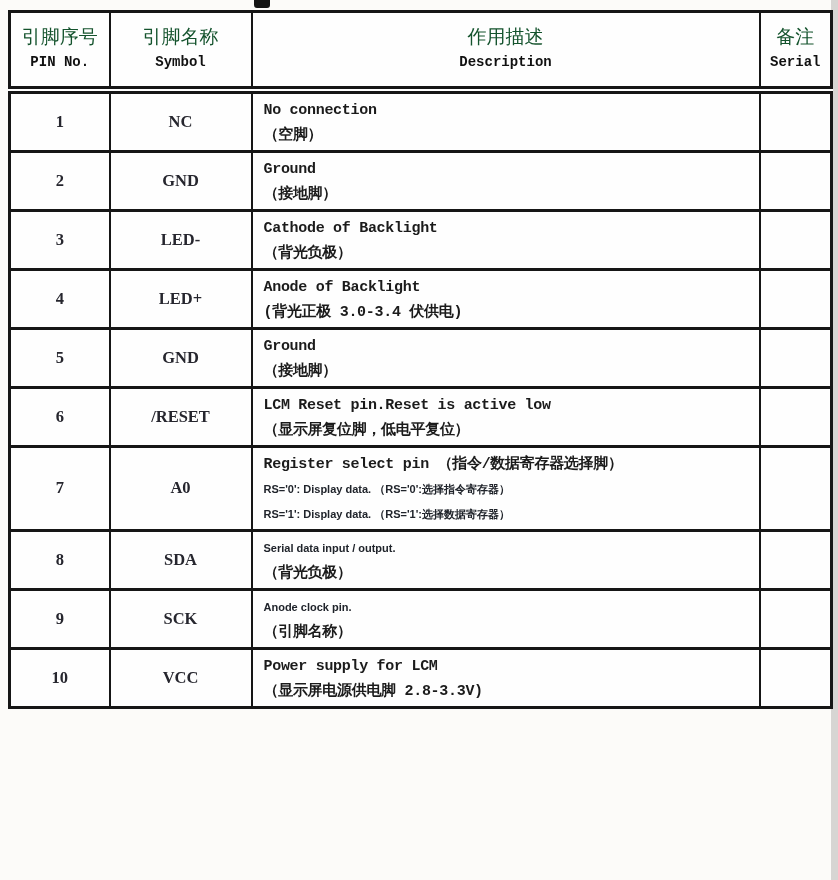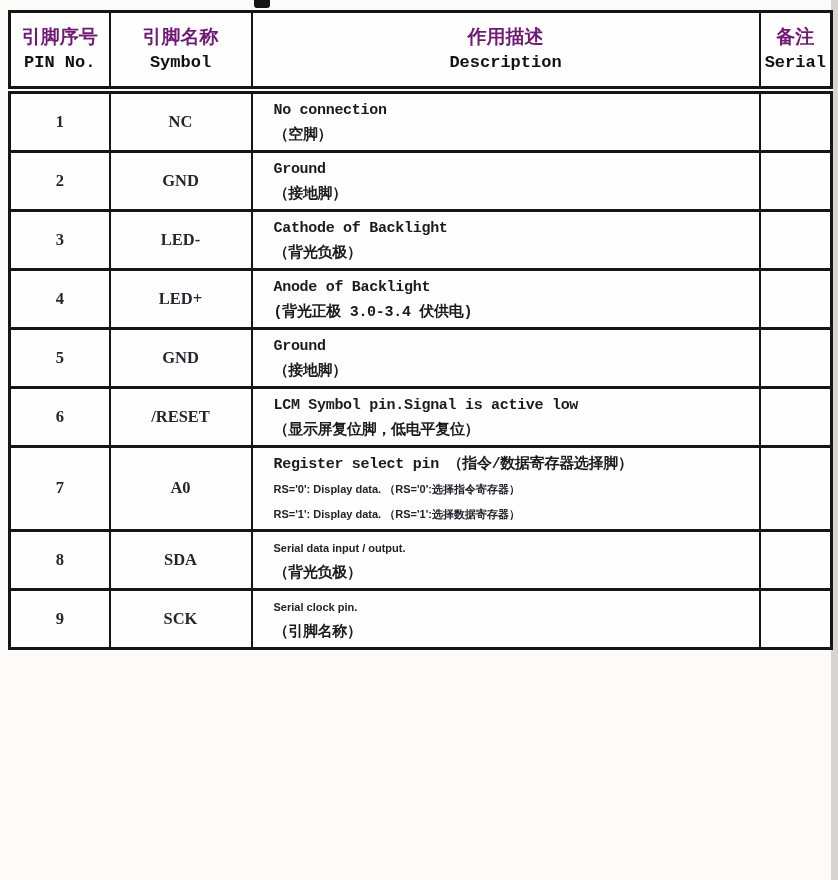--- a/index.html
+++ b/index.html
@@ -41,45 +41,45 @@
     border-right: 2px solid #161616;
     border-bottom: 8px double #161616;
     height: 78px;
     text-align: center;
     vertical-align: middle;
     padding: 2px 0;
     background: #fefefe;
   }
   th .zh {
     font-family: "Liberation Sans", sans-serif;
-    font-weight: bold; font-size: 19px; line-height: 27px;
-    color: #701a75;
+    font-weight: normal; font-size: 19px; line-height: 27px;
+    color: #14532d;
   }
   th .en {
     font-family: "Liberation Mono", "DejaVu Sans Mono", monospace;
-    font-weight: bold; font-size: 17px; line-height: 25px;
+    font-weight: bold; font-size: 14px; line-height: 25px;
     color: #111;
   }
 
   td {
     border: 2px solid #161616;
     border-top-width: 3px;
     border-bottom-width: 3px;
     vertical-align: middle;
     background: #fefefe;
     padding: 3px 4px;
   }
   td.cell-pin, td.cell-sym {
     text-align: center;
     font-family: "Liberation Serif", serif;
     font-weight: 600;
     font-size: 16.5px;
     color: #26262e;
   }
-  td.cell-desc { text-align: left; padding-left: 21px; padding-right: 4px; }
+  td.cell-desc { text-align: left; padding-left: 11px; padding-right: 4px; }
   td.cell-notes { }
 
   .desc-line { line-height: 23px; white-space: nowrap; }
   .f-mono {
     font-family: "Liberation Mono", "DejaVu Sans Mono", monospace;
     font-weight: 600;
     font-size: 15px;
     color: #1b1b1b;
     letter-spacing: -0.3px;
   }
@@ -171,21 +171,21 @@
           <div class="desc-line"><span class="f-mono">Ground</span></div>
           <div class="desc-line"><span class="f-mono">（接地脚）</span></div>
         </td>
     <td class="cell-notes"></td>
   </tr>
 
   <tr>
     <td class="cell-pin">6</td>
     <td class="cell-sym">/RESET</td>
     <td class="cell-desc">
-          <div class="desc-line"><span class="f-mono">LCM Symbol pin.Signal is active low</span></div>
+          <div class="desc-line"><span class="f-mono">LCM Reset pin.Reset is active low</span></div>
           <div class="desc-line"><span class="f-mono">（显示屏复位脚，低电平复位）</span></div>
         </td>
     <td class="cell-notes"></td>
   </tr>
 
   <tr>
     <td class="cell-pin">7</td>
     <td class="cell-sym">A0</td>
     <td class="cell-desc">
           <div class="desc-line"><span class="f-mono">Register select pin （指令/数据寄存器选择脚）</span></div>
@@ -202,24 +202,33 @@
           <div class="desc-line"><span class="f-sans">Serial data input / output.</span></div>
           <div class="desc-line"><span class="f-mono">（背光负极）</span></div>
         </td>
     <td class="cell-notes"></td>
   </tr>
 
   <tr>
     <td class="cell-pin">9</td>
     <td class="cell-sym">SCK</td>
     <td class="cell-desc">
-          <div class="desc-line"><span class="f-sans">Serial clock pin.</span></div>
+          <div class="desc-line"><span class="f-sans">Anode clock pin.</span></div>
           <div class="desc-line"><span class="f-mono">（引脚名称）</span></div>
         </td>
     <td class="cell-notes"></td>
   </tr>
 
+  <tr>
+    <td class="cell-pin">10</td>
+    <td class="cell-sym">VCC</td>
+    <td class="cell-desc">
+          <div class="desc-line"><span class="f-mono">Power supply for LCM</span></div>
+          <div class="desc-line"><span class="f-mono">（显示屏电源供电脚 2.8-3.3V)</span></div>
+        </td>
+    <td class="cell-notes"></td>
+  </tr>
 
 
 
 
 </tbody>
 </table>
 
 </body></html>

